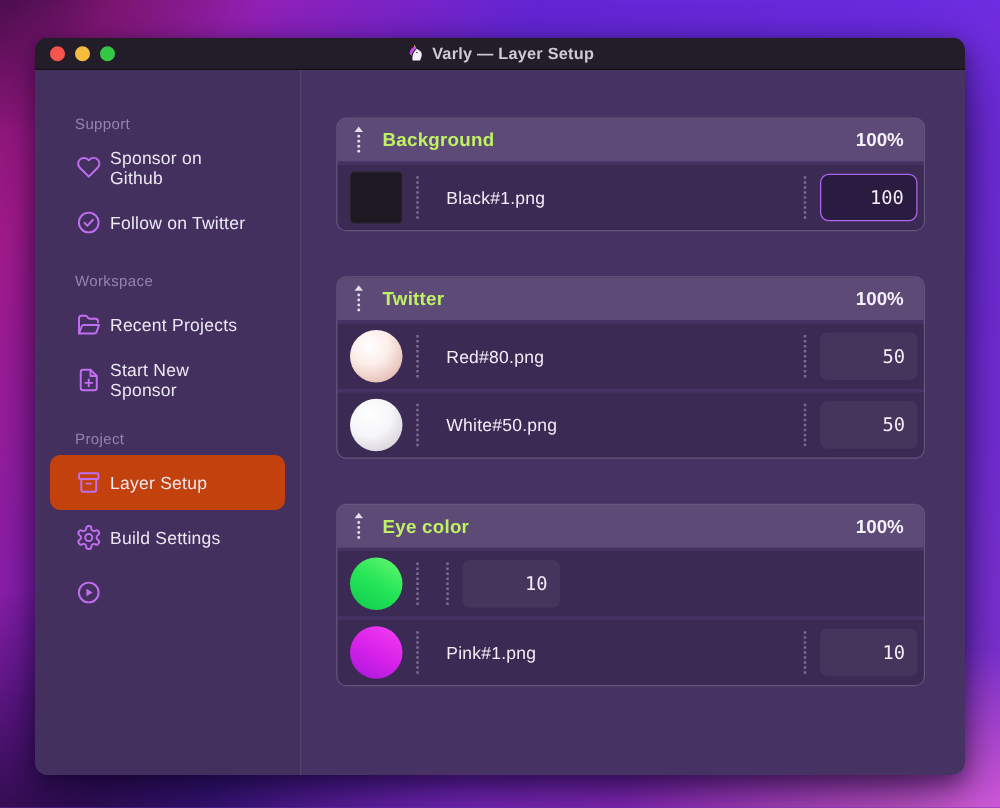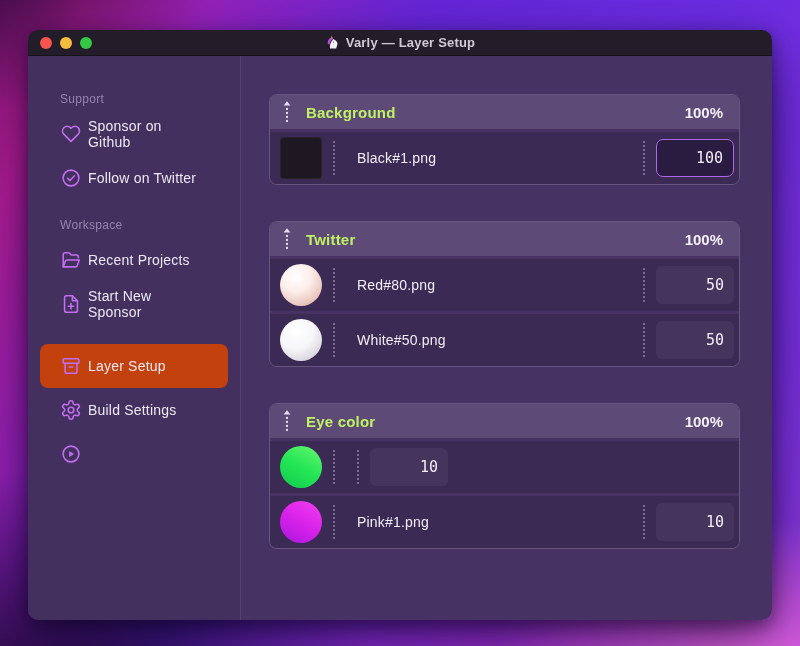--- a/index.html
+++ b/index.html
@@ -131,20 +131,21 @@
                 <path d="M13.5 3H7a2 2 0 0 0-2 2v14a2 2 0 0 0 2 2h10a2 2 0 0 0 2-2V8.5z"></path>
                 <path d="M13.5 3v5.5H19"></path>
                 <line x1="12" y1="11.5" x2="12" y2="17.5"></line>
                 <line x1="9" y1="14.5" x2="15" y2="14.5"></line>
               </svg>
             </span>
     <span class="side-text">Start New Sponsor</span>
   </div>
         </div>
         <div class="side-section">
+    <span class="side-label">Project</span>
   <div class="side-item active">
     <span class="side-icon">
               <svg viewBox="0 0 24 24" fill="none" stroke="currentColor" stroke-width="1.7" stroke-linecap="round" stroke-linejoin="round">
                 <rect x="3.5" y="4" width="17" height="5" rx="1.2"></rect>
                 <path d="M5.5 9v9a2 2 0 0 0 2 2h9a2 2 0 0 0 2-2V9"></path>
                 <line x1="10" y1="13" x2="14" y2="13"></line>
               </svg>
             </span>
     <span class="side-text">Layer Setup</span>
   </div>

